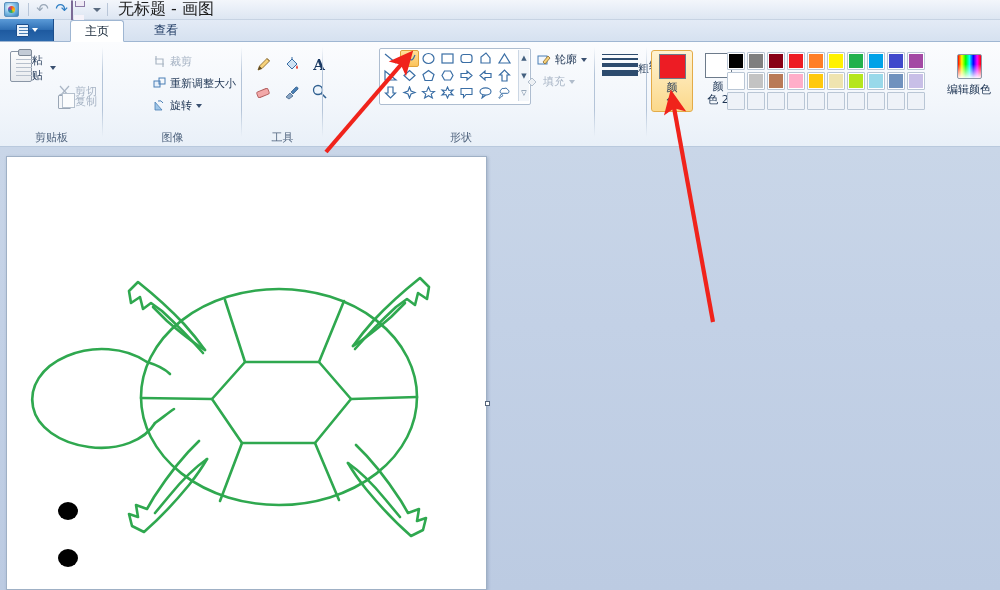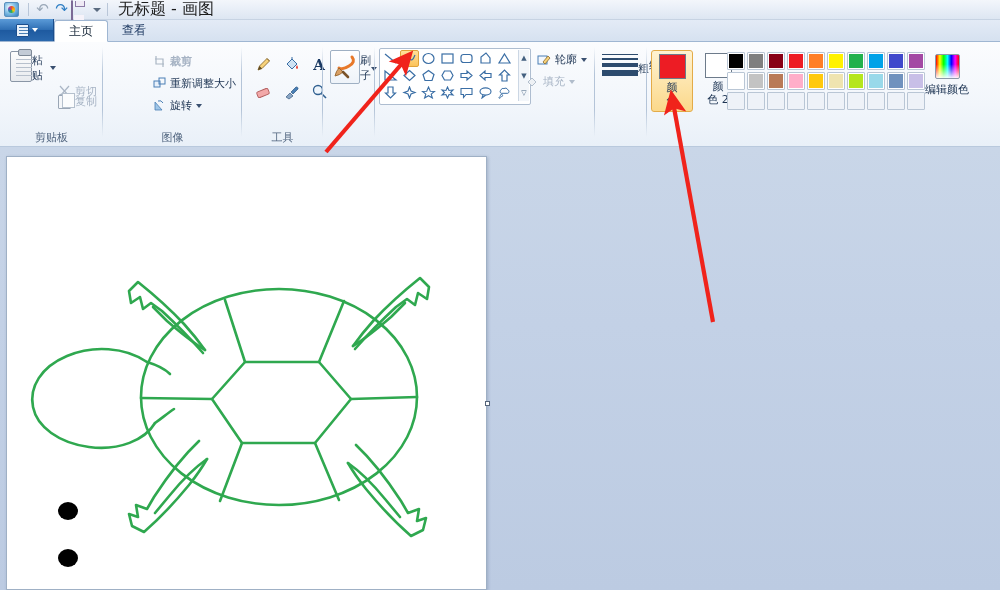--- a/index.html
+++ b/index.html
@@ -58,21 +58,21 @@
     border-top: 4px solid #5a6b80;
   }
   .title-text {
     font-size: 16px; color: #1d1d1d; margin-left: 6px; white-space: nowrap;
   }
 
   
   .tabstrip {
     position: absolute; left: 0; top: 20px; width: 1000px; height: 22px;
     background: linear-gradient(to bottom, #e3ebf6 0%, #d6e1f0 100%);
-    display: flex; align-items: flex-end; border-bottom: 1px solid #9fb6d2;
+    display: flex; align-items: flex-end; border-bottom: 1px solid #9fb6d2; gap: 16px;
   }
   .menu-btn {
     width: 54px; height: 22px;
     background: linear-gradient(to bottom, #5b9bd8 0%, #2f6fb4 48%, #1e5aa0 52%, #2a68ad 100%);
     display: flex; align-items: center; justify-content: center; gap: 3px;
     border-right: 1px solid #1c4e8c; cursor: default;
   }
   .menu-glyph {
     width: 13px; height: 13px; background: #eaf2fb; border: 1px solid #1c4e8c;
     position: relative; border-radius: 1px;
@@ -307,21 +307,21 @@
       </div>
       <div class="small-btn dim" style="left:58px;top:52px;">
         <span class="ic-copy"></span>
         <span>复制</span>
       </div>
       <div class="rgroup-label">剪贴板</div>
       <div class="rgroup-div" style="left:102px;"></div>
     </div>
 
     <div class="rgroup" style="left:103px;width:139px;">
-      <div class="small-btn dim" style="left:50px;top:12px;font-weight:bold;">
+      <div class="small-btn dim" style="left:50px;top:12px;">
         <svg width="13" height="13" viewBox="0 0 13 13">
           <path d="M3 1 v8 h8" fill="none" stroke="#aab6c4" stroke-width="1.2"></path>
           <path d="M10 12 v-8 h-8" fill="none" stroke="#aab6c4" stroke-width="1.2"></path>
         </svg>
         <span>裁剪</span>
       </div>
       <div class="small-btn" style="left:50px;top:34px;">
         <svg width="13" height="13" viewBox="0 0 13 13">
           <rect x="1" y="4" width="6" height="6" fill="#e8f0fa" stroke="#4a7fb5" stroke-width="1"></rect>
           <rect x="6" y="1" width="6" height="6" fill="none" stroke="#4a7fb5" stroke-width="1"></rect>
@@ -374,34 +374,20 @@
           <svg width="17" height="17" viewBox="0 0 17 17">
             <circle cx="7" cy="7" r="4.5" fill="#eef5fc" stroke="#2f5f8f" stroke-width="1.3"></circle>
             <line x1="10.5" y1="10.5" x2="15" y2="15" stroke="#2f5f8f" stroke-width="1.6"></line>
           </svg>
         </div>
       </div>
       <div class="rgroup-label">工具</div>
       <div class="rgroup-div" style="left:80px;"></div>
     </div>
 
-    <div class="rgroup" style="left:323px;width:52px;">
-      <div class="big-btn" style="left:7px;top:8px;width:38px;">
-        <span class="ic-brush-big">
-          <svg width="28" height="26" viewBox="0 0 28 26">
-            <path d="M21 3 q4 5 -3 9 q-6 4 -10 2" fill="none" stroke="#e8792a" stroke-width="3" stroke-linecap="round"></path>
-            <path d="M8 14 q-3 3 -4 8 q5 -1 8 -4 z" fill="#d9a064" stroke="#96642e" stroke-width="0.9"></path>
-            <path d="M12 18 l5 5" stroke="#7a5228" stroke-width="2.6" stroke-linecap="round"></path>
-          </svg>
-        </span>
-        <span style="margin-top:2px;">刷子</span>
-        <span class="dd-caret" style="margin-top:3px;"></span>
-      </div>
-      <div class="rgroup-div" style="left:51px;"></div>
-    </div>
 
     <div class="rgroup" style="left:375px;width:220px;">
       <div class="shapes-panel" style="left:4px;top:6px;width:152px;height:57px;">
         <div class="shapes-grid">
           <div class="shape-cell">
             <svg width="15" height="13" viewBox="0 0 15 13">
                 <line x1="2" y1="2" x2="13" y2="11" stroke="#3a6ea5" stroke-width="1.2"></line>
               </svg>
           </div>
           <div class="shape-cell selected">
@@ -525,20 +511,21 @@
         <span>轮廓</span>
         <span class="dd-caret"></span>
       </div>
       <div class="small-btn dim" style="left:150px;top:32px;">
         <svg width="14" height="14" viewBox="0 0 14 14">
           <path d="M3 7 L7 3 L11 7 L7 11 Z" fill="#eef1f5" stroke="#b3bfcd" stroke-width="1"></path>
         </svg>
         <span>填充</span>
         <span class="dd-caret dim"></span>
       </div>
+      <div class="rgroup-label" style="left:-24px;">形状</div>
       <div class="rgroup-div" style="left:219px;"></div>
     </div>
 
     <div class="rgroup" style="left:595px;width:52px;">
       <div class="big-btn" style="left:7px;top:12px;width:40px;">
         <span class="size-bars">
           <i style="height:1px;"></i>
           <i style="height:2px;"></i>
           <i style="height:4px;"></i>
           <i style="height:6px;"></i>
@@ -650,21 +637,21 @@
             <i style="background: transparent;"></i>
           </div>
           <div class="pal-cell" style="background: rgb(238, 242, 248);">
             <i style="background: transparent;"></i>
           </div>
           <div class="pal-cell" style="background: rgb(238, 242, 248);">
             <i style="background: transparent;"></i>
           </div>
         </div>
 
-      <div class="edit-colors" style="left:278px;top:12px;">
+      <div class="edit-colors" style="left:300px;top:12px;">
         <span class="rainbow"></span>
         <span>编辑颜色</span>
       </div>
 
     </div>
   </div>
 
   <div class="workspace">
     <div class="canvas-wrap">
       <div class="canvas">

